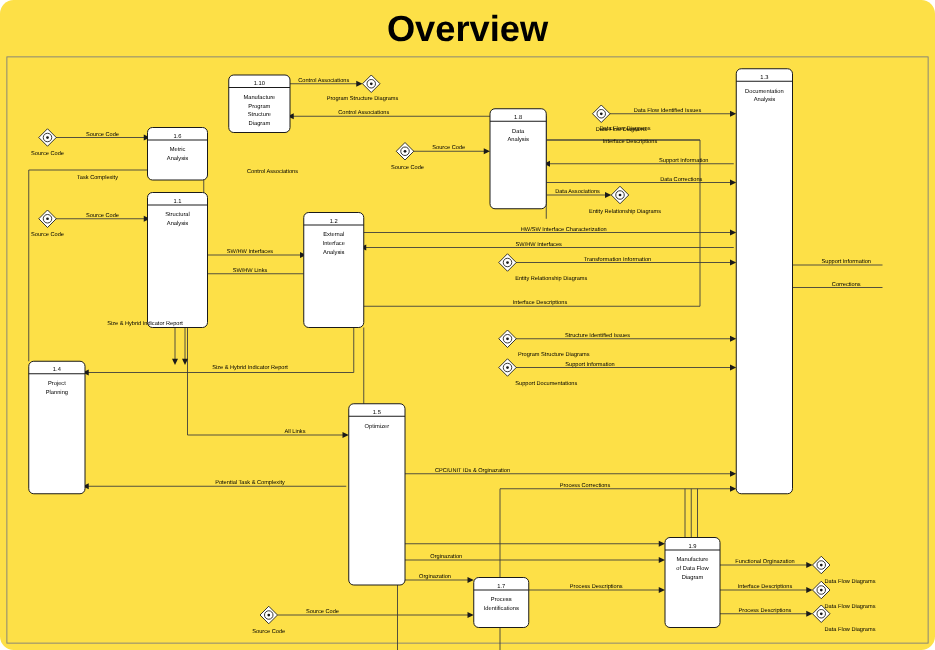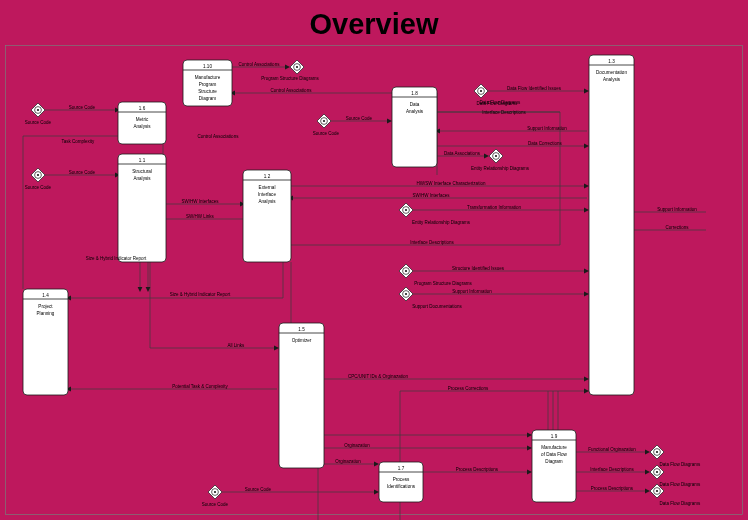--- a/index.html
+++ b/index.html
@@ -12,21 +12,22 @@
     width: 748px;
     height: 520px;
     overflow: hidden;
     font-family: "Liberation Sans", sans-serif;
     color: #000000;
   }
   #page {
     position: relative;
     width: 748px;
     height: 520px;
-    background: #be185d;
+    background: #fde047;
+    border-radius: 11px;
   }
   #title {
     position: absolute;
     left: 0;
     top: 8px;
     width: 748px;
     text-align: center;
     font-family: "Liberation Sans", sans-serif;
     font-size: 29px;
     font-weight: bold;

